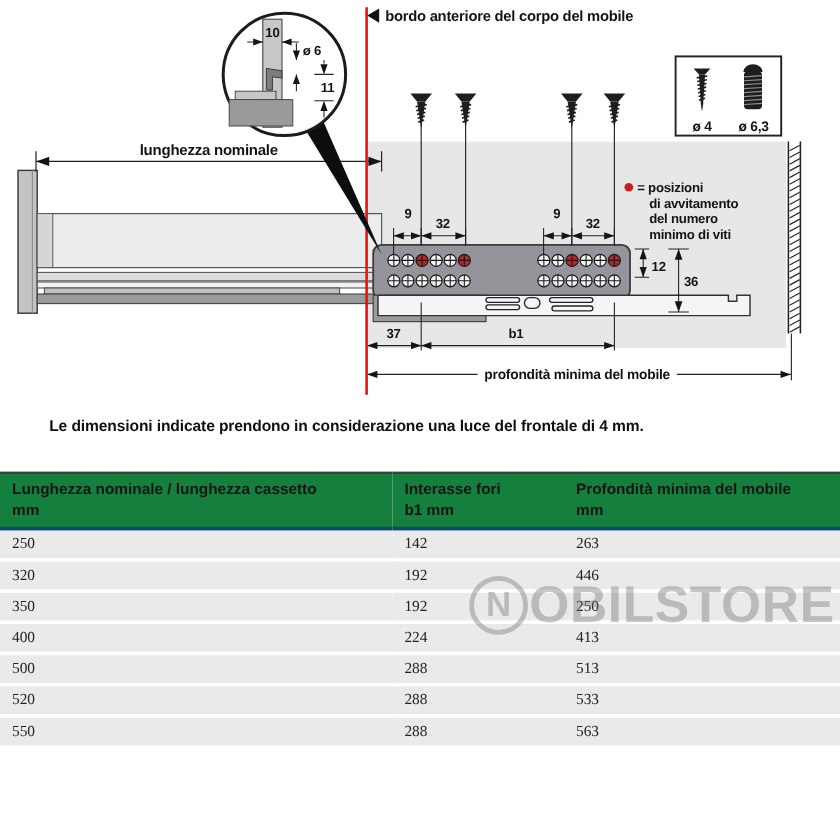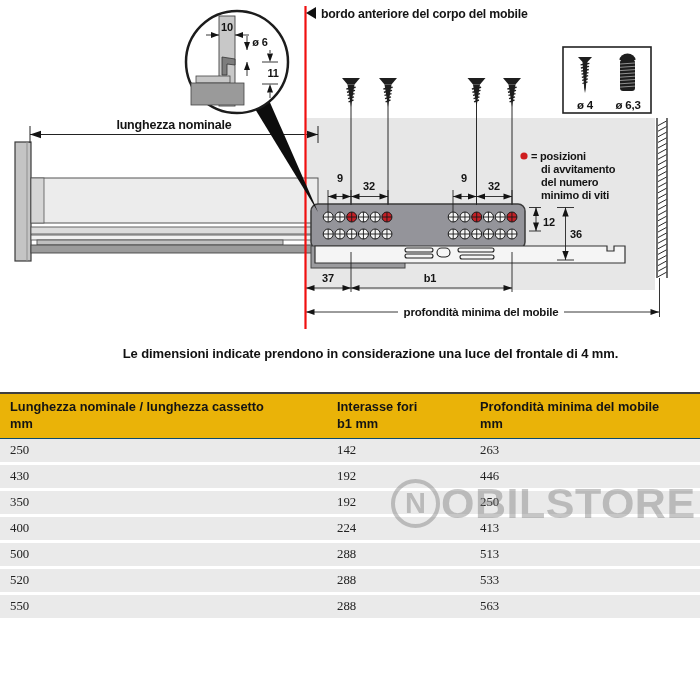--- a/index.html
+++ b/index.html
@@ -1,24 +1,24 @@
 <!DOCTYPE html>
 <html><head>
 <meta charset="utf-8">
 <style>
   html,body{margin:0;padding:0;background:#fff;}
   body{width:700px;height:700px;overflow:hidden;font-family:"Liberation Sans",sans-serif;}
   svg text{font-family:"Liberation Sans",sans-serif;font-weight:bold;fill:#141414;letter-spacing:-0.2px;}
-  .caption{font-size:13px;font-weight:bold;color:#111;text-align:center;margin-top:7px;letter-spacing:-0.1px;padding-left:41px;}
+  .caption{font-size:13px;font-weight:bold;color:#111;margin-top:7px;letter-spacing:-0.1px;padding-left:41px;}
   .table-wrap{position:relative;margin-top:31px;}
   table{width:700px;border-collapse:collapse;table-layout:fixed;}
   col.c1{width:327px}col.c2{width:143px}col.c3{width:230px}
-  thead th{background:#eab308;text-align:left;vertical-align:top;padding:5px 4px 5px 10px;
+  thead th{background:#15803d;text-align:left;vertical-align:top;padding:5px 4px 5px 10px;
     font-size:12.8px;line-height:1.32;font-weight:bold;color:#141414;
-    border-top:2px solid #3f3f3f;border-bottom:1px solid #0c4a6e;}
+    border-top:2px solid #3f3f3f;border-bottom:3px solid #0c4a6e;}
   tbody td{background:#eaeaea;border-bottom:3px solid #fff;padding:2px 4px 2px 10px;
     font-size:12.8px;height:19px;color:#222;font-family:Liberation Serif, serif;}
   .watermark{position:absolute;top:87px;left:391px;display:flex;align-items:center;
     pointer-events:none;font-weight:bold;color:rgba(118,118,118,0.42);z-index:5;}
   .wm-circle{width:41px;height:41px;border:4px solid rgba(118,118,118,0.42);border-radius:50%;
     display:flex;align-items:center;justify-content:center;font-size:29px;margin-right:1px;flex:none;}
   .wm-word{font-size:43px;letter-spacing:0.5px;}
   .wm-suffix{font-size:30px;font-weight:normal;color:rgba(130,130,130,0.38);margin-left:39px;}
 </style>
 </head>
@@ -370,21 +370,21 @@
         </th>
       </tr>
     </thead>
     <tbody id="table-body">
         <tr>
           <td>250</td>
           <td>142</td>
           <td>263</td>
         </tr>
         <tr>
-          <td>430</td>
+          <td>320</td>
           <td>192</td>
           <td>446</td>
         </tr>
         <tr>
           <td>350</td>
           <td>192</td>
           <td>250</td>
         </tr>
         <tr>
           <td>400</td>

